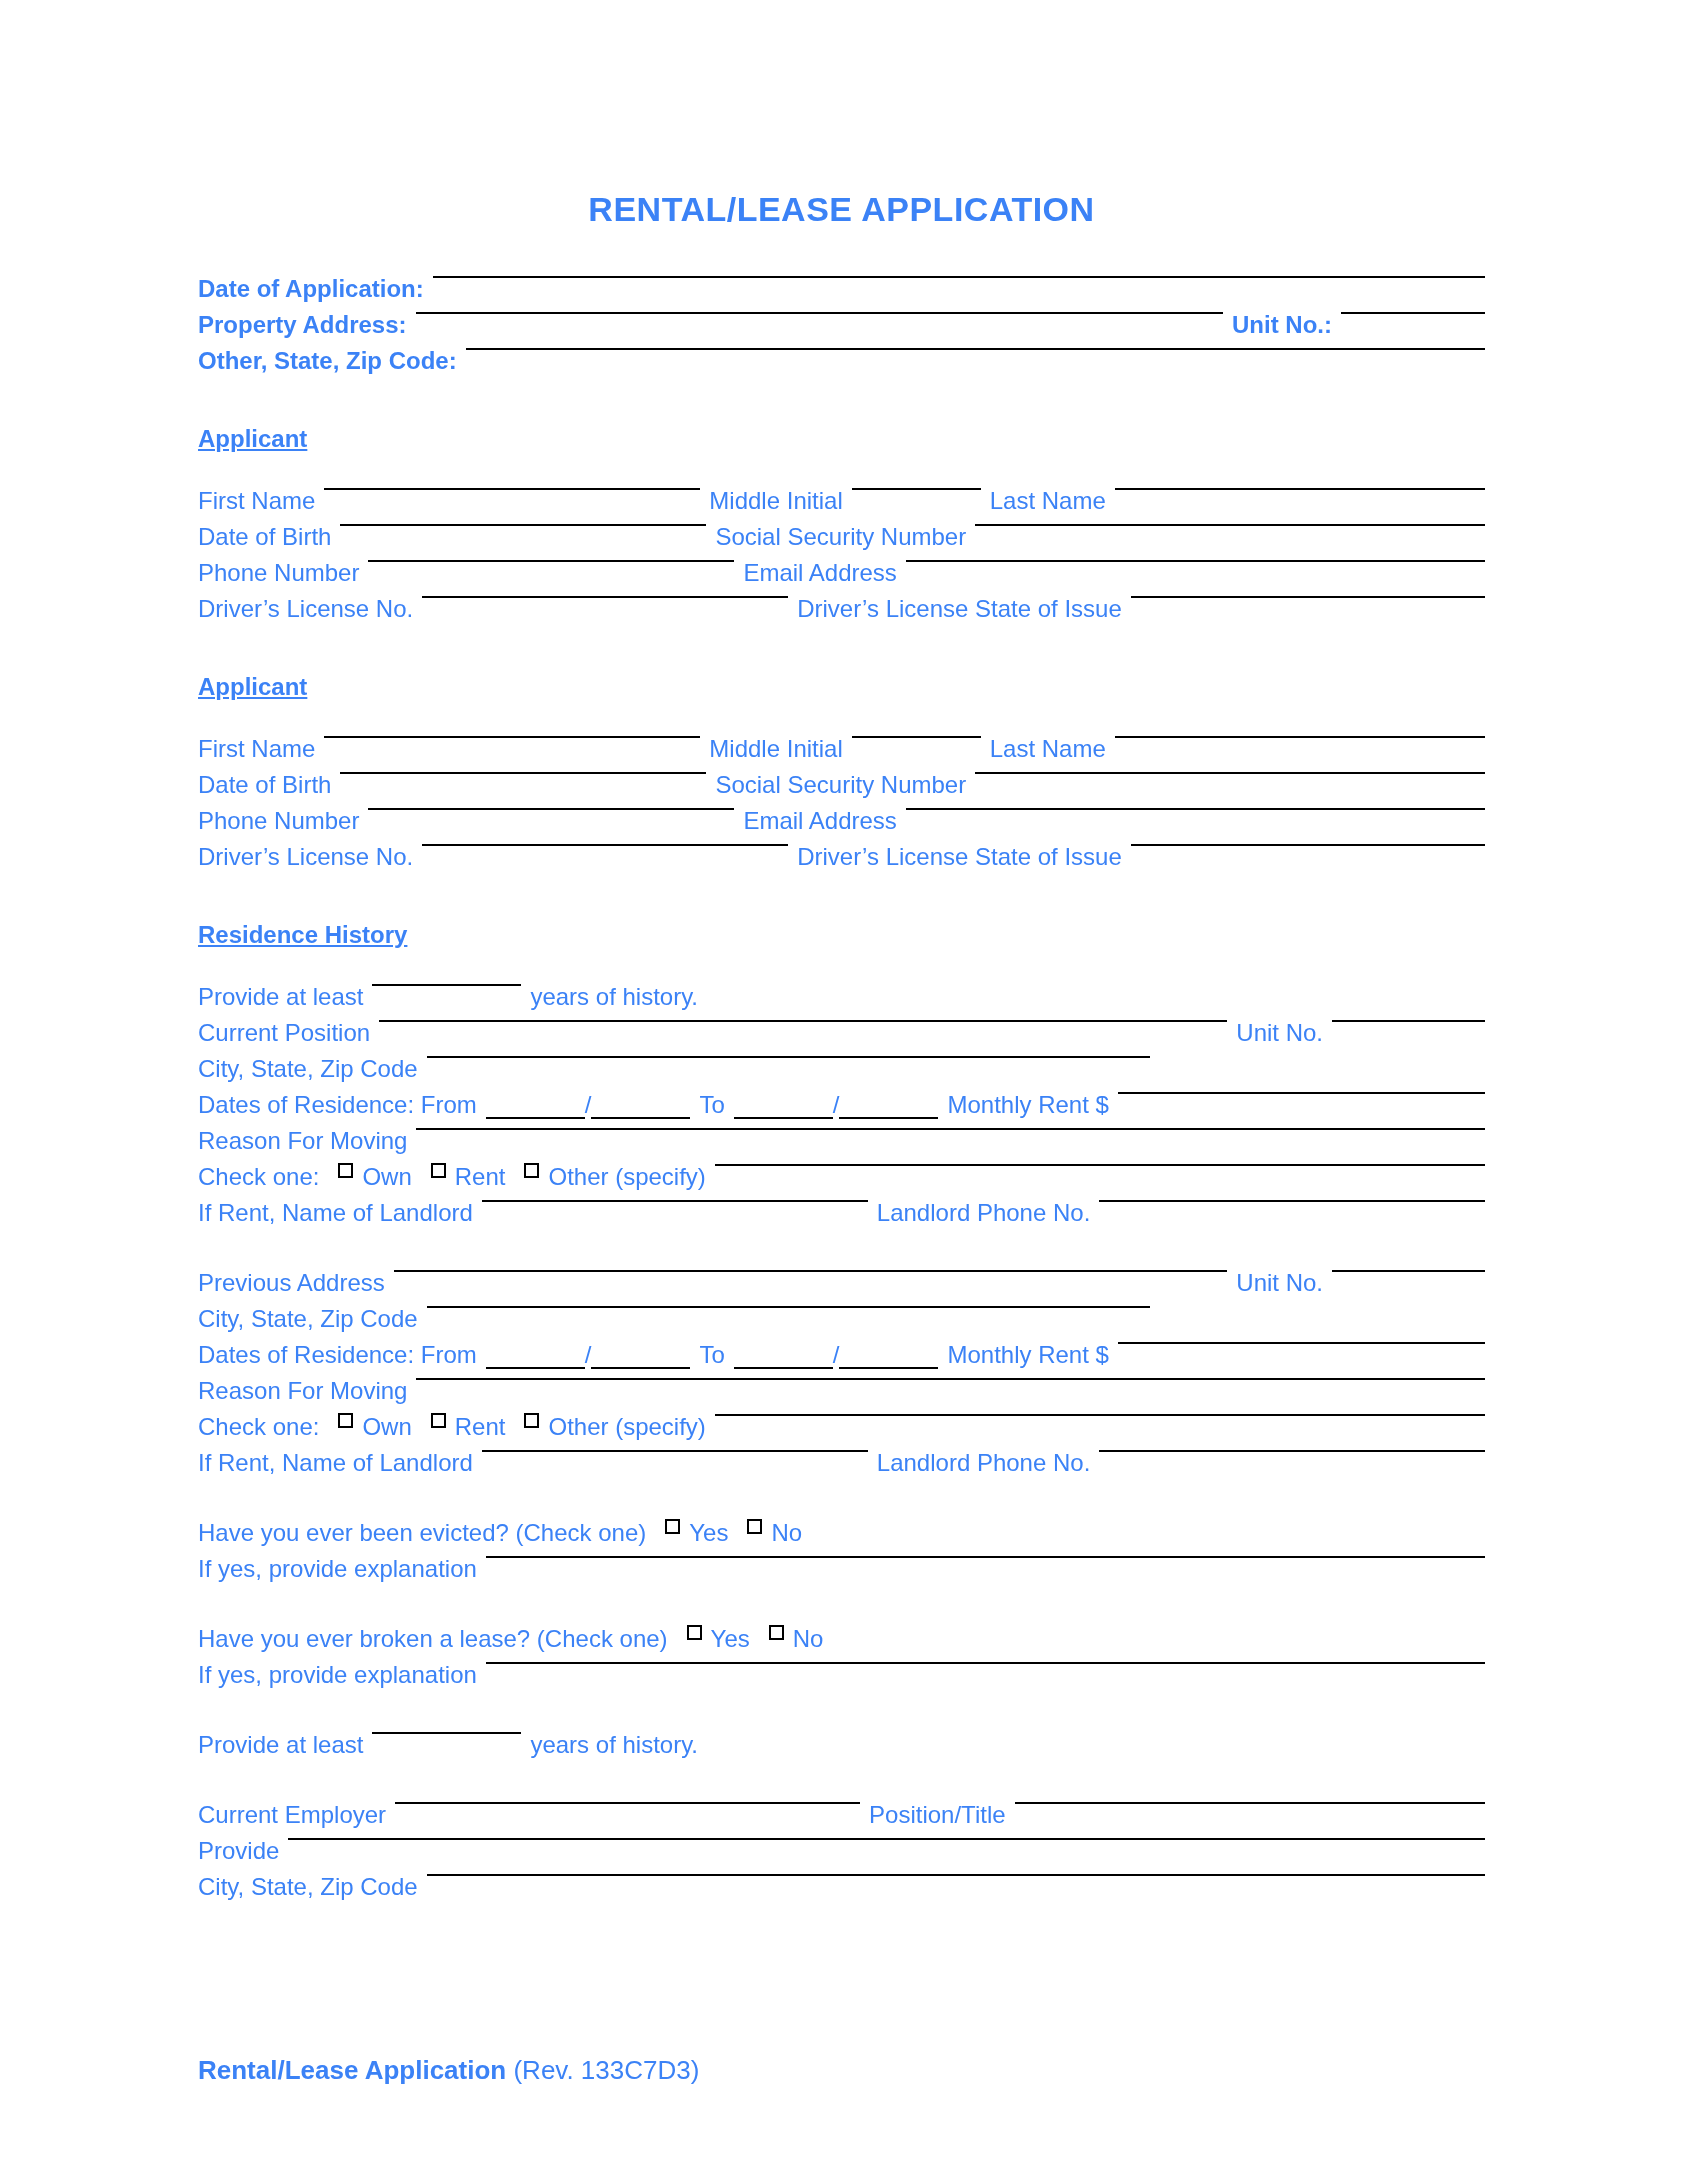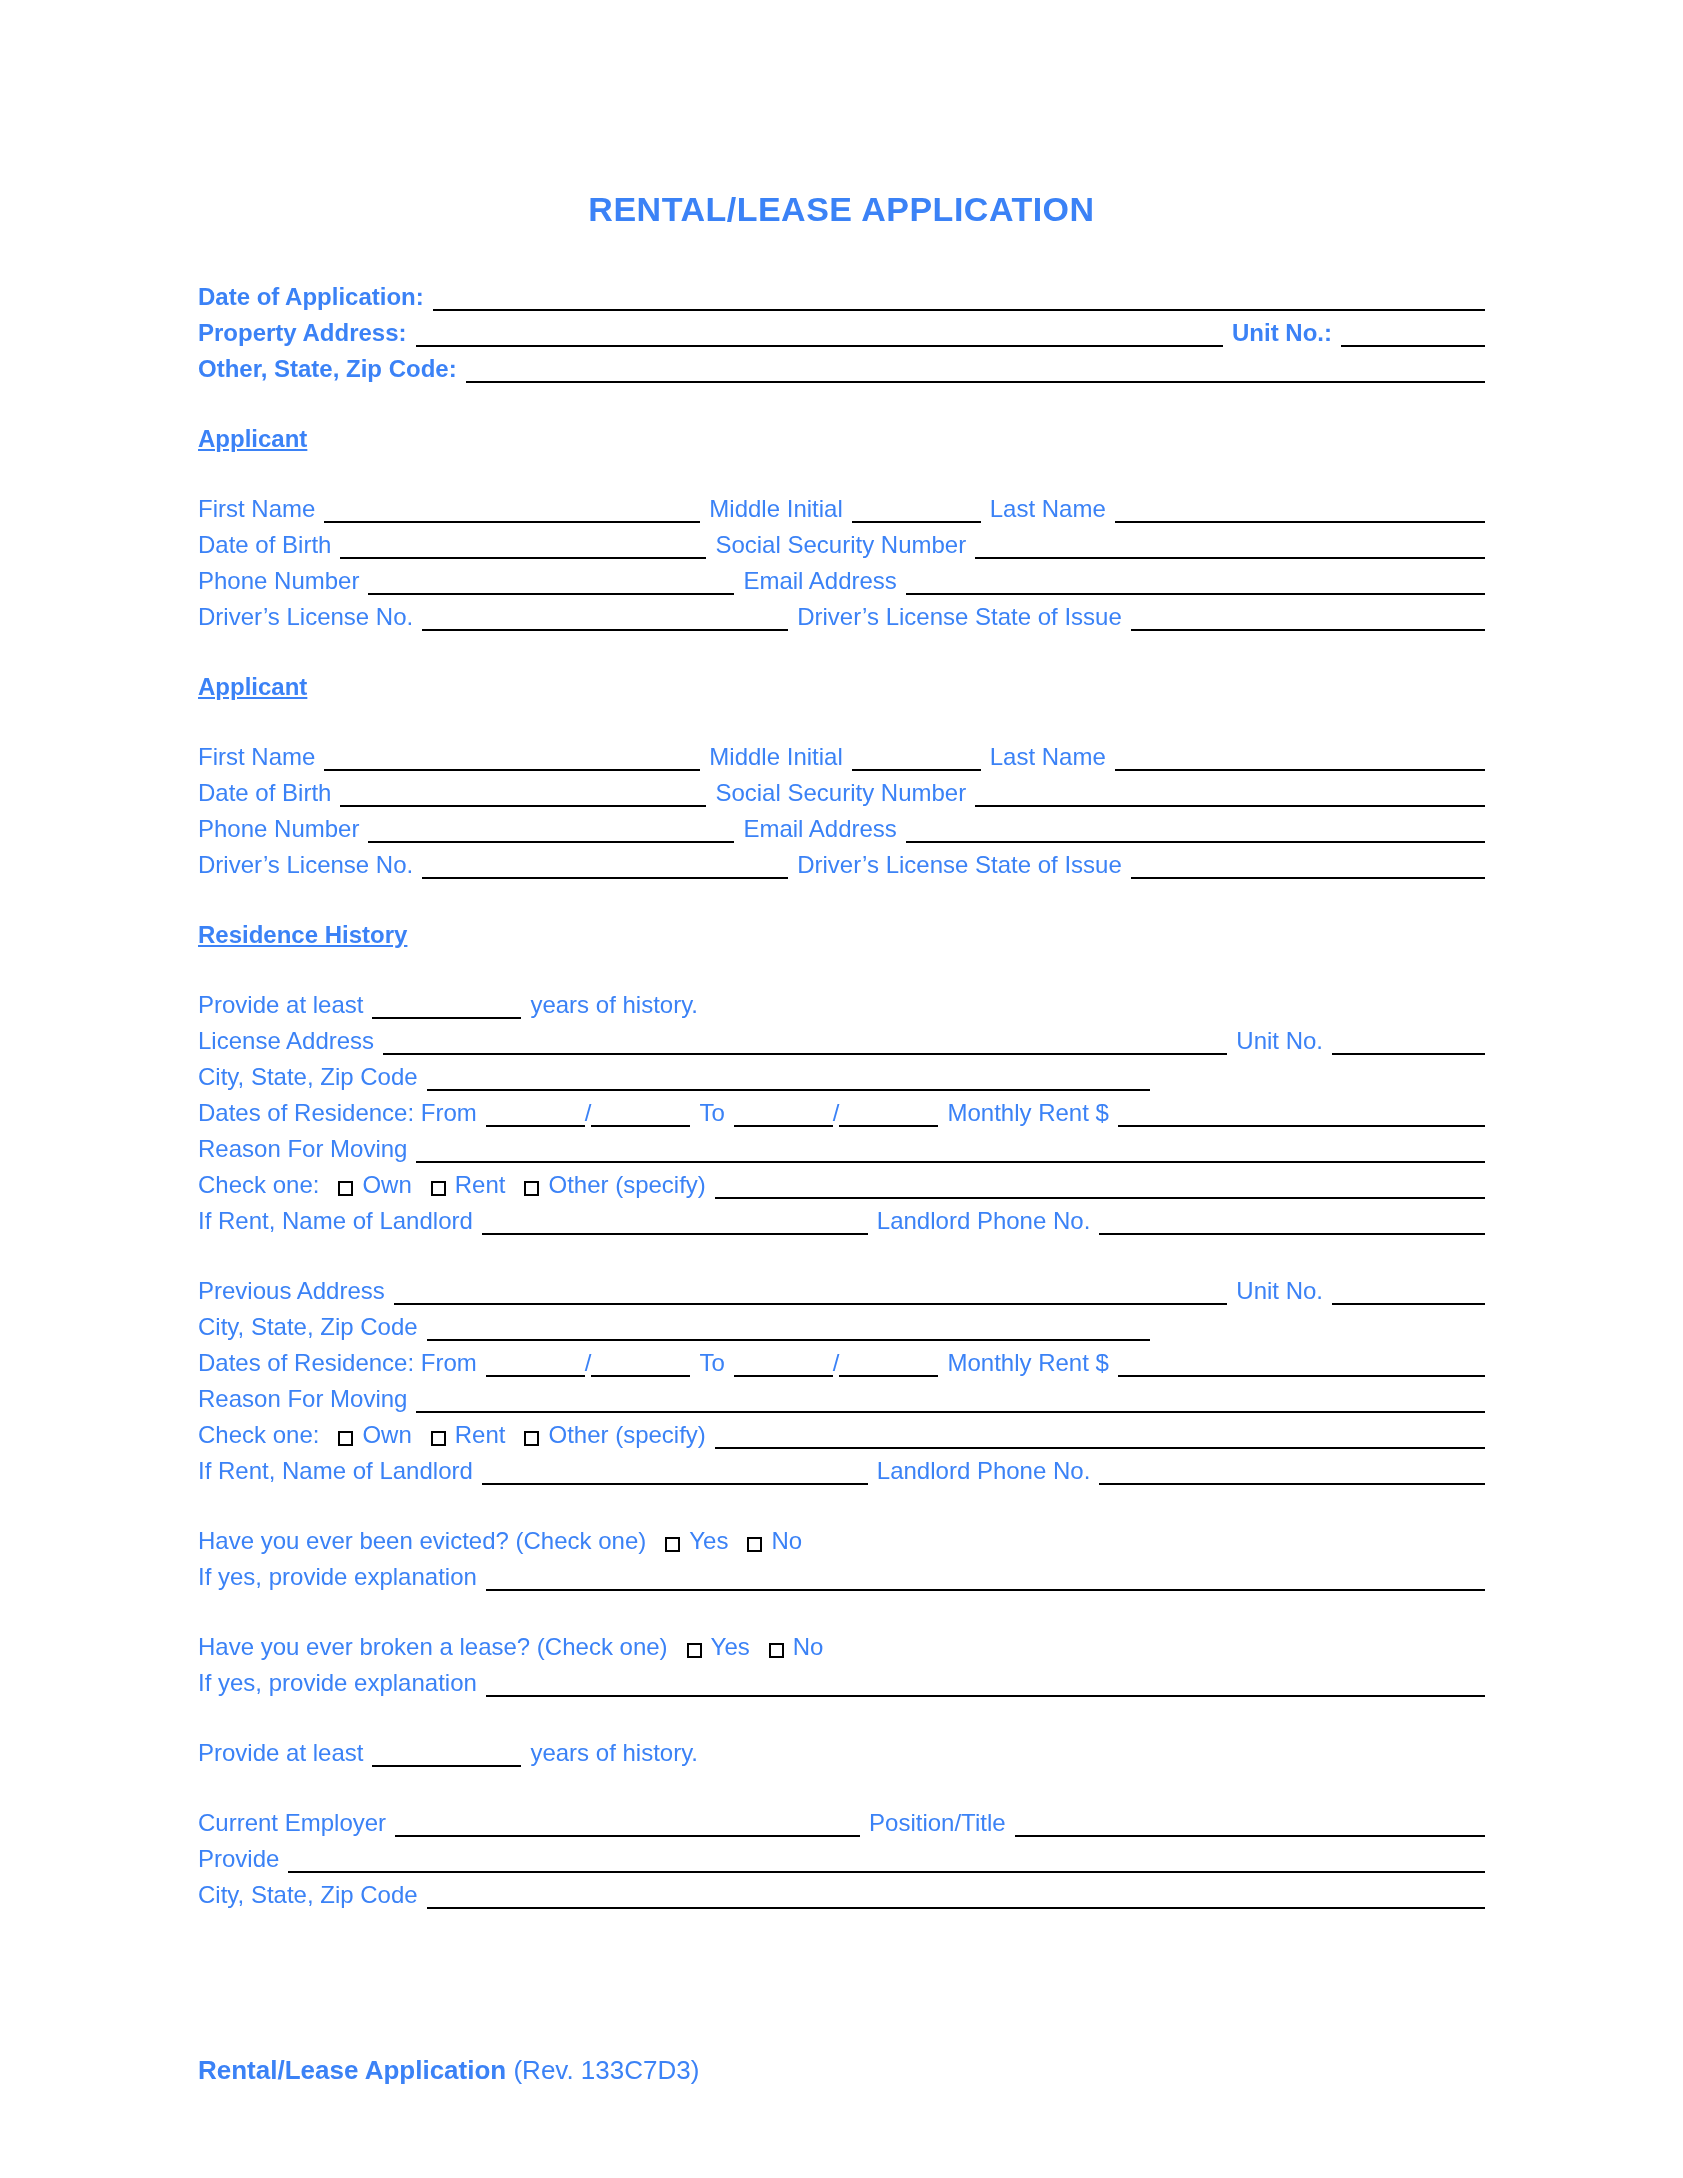--- a/index.html
+++ b/index.html
@@ -22,21 +22,21 @@
   }
   .title {
     margin: 190px 0 0 0;
     text-align: center;
     font-size: 34px;
     font-weight: bold;
     letter-spacing: 0.5px;
   }
   .line {
     display: flex;
-    align-items: flex-end;
+    align-items: flex-start;
     column-gap: 9px;
     height: 36px;
   }
   .b { font-weight: bold; }
   .heading {
     font-weight: bold;
     text-decoration: underline;
     height: 36px;
     display: flex;
     align-items: flex-end;
@@ -158,21 +158,21 @@
 
     <div class="heading mt">Residence History</div>
 
     <div class="line mt">
       <span>Provide at least</span>
       <span class="blank w150"></span>
       <span>years of history.</span>
     </div>
 
     <div class="line">
-      <span>License Address</span>
+      <span>Current Position</span>
       <span class="blank flex"></span>
       <span>Unit No.</span>
       <span class="blank w155"></span>
     </div>
     <div class="line">
       <span>City, State, Zip Code</span>
       <span class="blank w730"></span>
     </div>
     <div class="line">
       <span>Dates of Residence: From</span>

